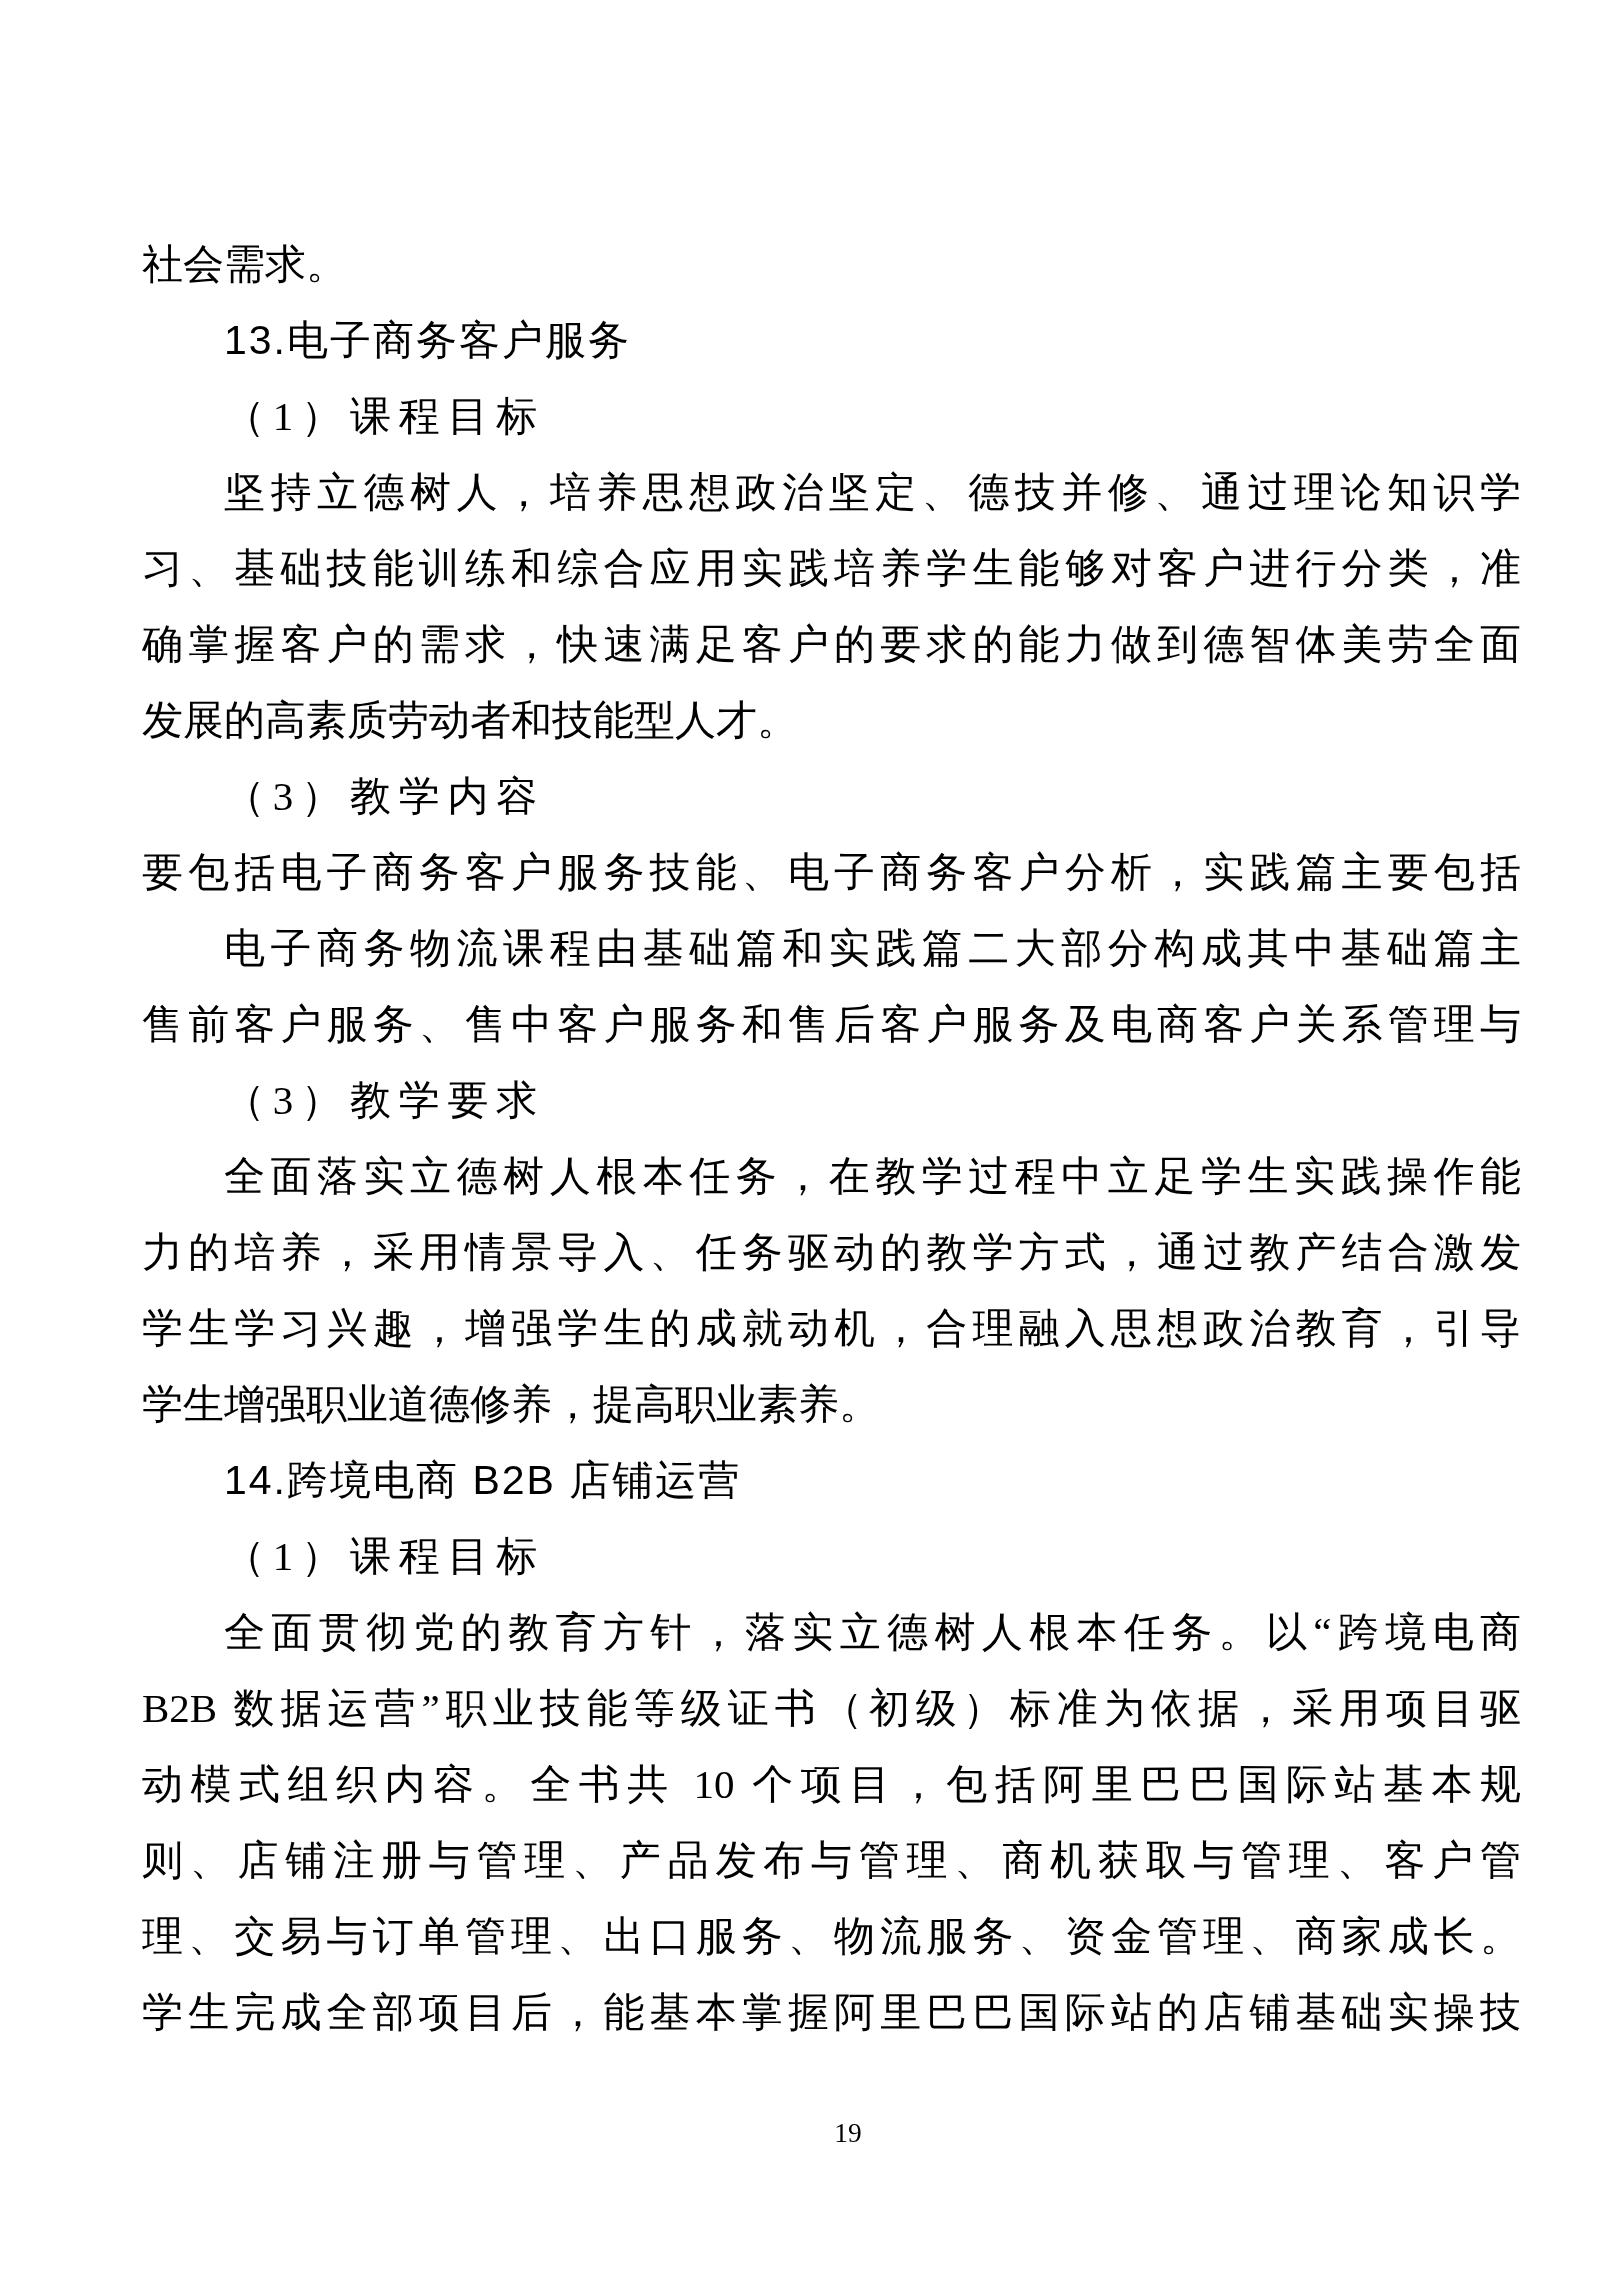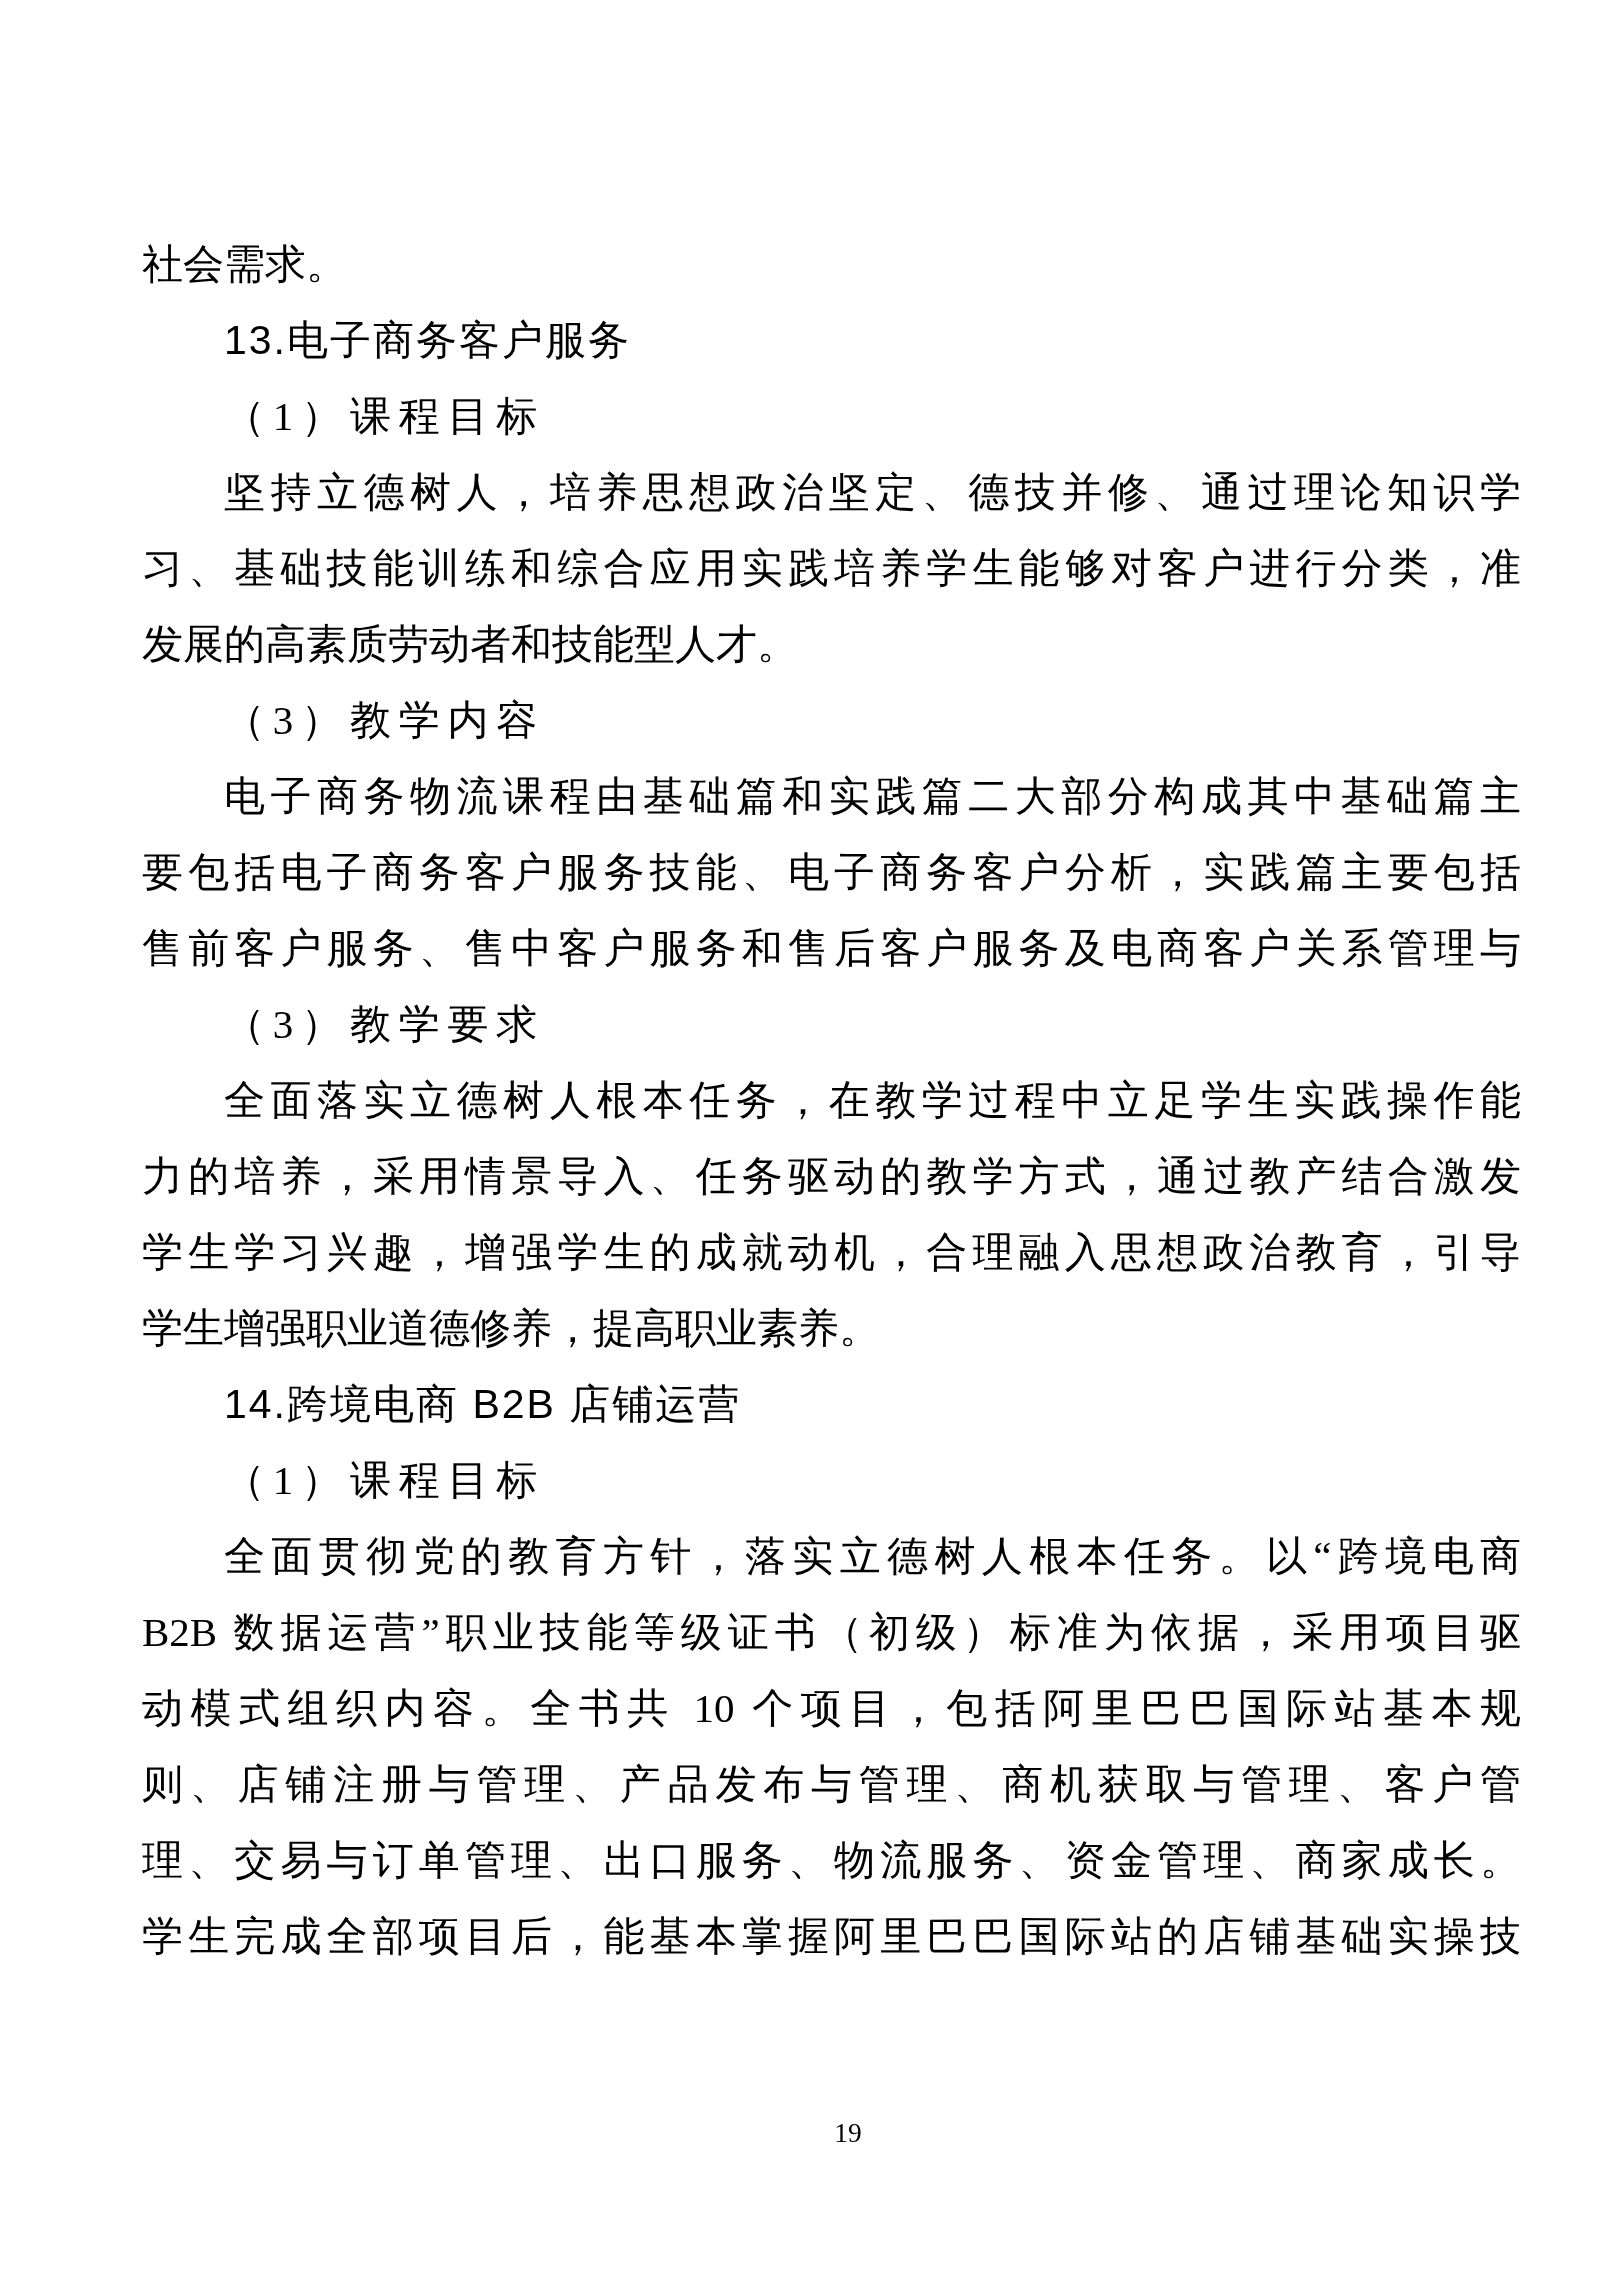--- a/index.html
+++ b/index.html
@@ -75,24 +75,25 @@
 </head>
 <body>
 
 <main class="page">
   <section class="text-block" id="text-block">
       <p class="line body-end">社会需求。</p>
       <p class="line heading indent">13.电子商务客户服务</p>
       <p class="line subheading indent">（1）课程目标</p>
       <p class="line body-full indent">坚持立德树人，培养思想政治坚定、德技并修、通过理论知识学</p>
       <p class="line body-full">习、基础技能训练和综合应用实践培养学生能够对客户进行分类，准</p>
+      <p class="line body-full">确掌握客户的需求，快速满足客户的要求的能力做到德智体美劳全面</p>
       <p class="line body-end">发展的高素质劳动者和技能型人才。</p>
       <p class="line subheading indent">（3）教学内容</p>
+      <p class="line body-full">要包括电子商务客户服务技能、电子商务客户分析，实践篇主要包括</p>
       <p class="line body-full indent">电子商务物流课程由基础篇和实践篇二大部分构成其中基础篇主</p>
-      <p class="line body-full">要包括电子商务客户服务技能、电子商务客户分析，实践篇主要包括</p>
       <p class="line body-full">售前客户服务、售中客户服务和售后客户服务及电商客户关系管理与</p>
       <p class="line subheading indent">（3）教学要求</p>
       <p class="line body-full indent">全面落实立德树人根本任务，在教学过程中立足学生实践操作能</p>
       <p class="line body-full">力的培养，采用情景导入、任务驱动的教学方式，通过教产结合激发</p>
       <p class="line body-full">学生学习兴趣，增强学生的成就动机，合理融入思想政治教育，引导</p>
       <p class="line body-end">学生增强职业道德修养，提高职业素养。</p>
       <p class="line heading indent">14.跨境电商 B2B 店铺运营</p>
       <p class="line subheading indent">（1）课程目标</p>
       <p class="line body-full indent">全面贯彻党的教育方针，落实立德树人根本任务。以“跨境电商</p>
       <p class="line body-full">B2B 数据运营”职业技能等级证书（初级）标准为依据，采用项目驱</p>

